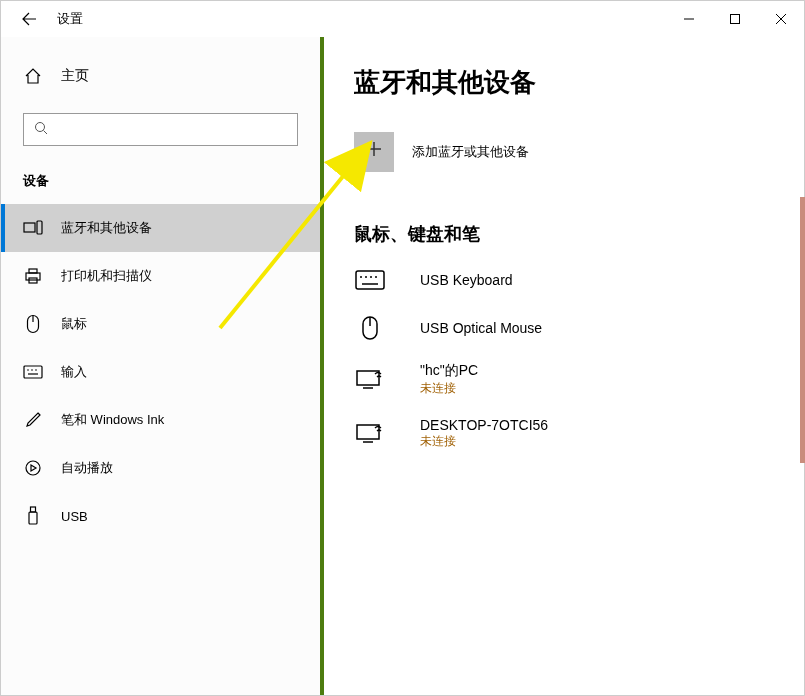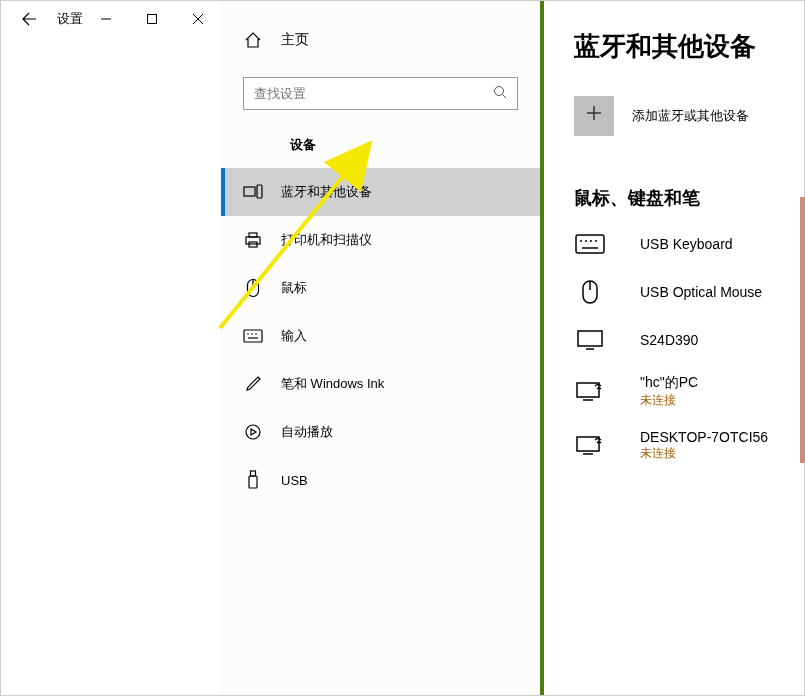--- a/index.html
+++ b/index.html
@@ -12,21 +12,21 @@
     height: 696px;
     overflow: hidden;
     position: relative;
   }
   .window {
     width: 805px;
     height: 696px;
     background: #fff;
     border: 1px solid #ccc;
     display: flex;
-    flex-direction: row;
+    flex-direction: column;
   }
   .titlebar {
     height: 36px;
     display: flex;
     align-items: center;
     justify-content: space-between;
     padding: 0 0 0 8px;
   }
   .titlebar-left {
     display: flex;
@@ -87,21 +87,20 @@
     border: none;
     outline: none;
     font-size: 13px;
     font-family: inherit;
     background: transparent;
   }
   .sidebar-section-title {
     font-weight: bold;
     font-size: 13px;
     padding: 12px 22px 14px 22px;
-    margin-left: 47px;
   }
   .nav-item {
     display: flex;
     align-items: center;
     gap: 18px;
     padding: 14px 22px;
     font-size: 13px;
     cursor: default;
   }
   .nav-item.selected {
@@ -224,21 +223,20 @@
       <div class="home-link">
         <span class="nav-icon">
           <svg width="18" height="18" viewBox="0 0 18 18">
               <path d="M2 9 L9 2 L16 9 M4 8 V16 H14 V8" stroke="#000" stroke-width="1.2" fill="none"></path>
             </svg>
         </span>
         <span>主页</span>
       </div>
 
       <div class="search-box">
-        <input type="text" placeholder="查找设置" style="">
         <span>
           <svg width="14" height="14" viewBox="0 0 14 14">
               <circle cx="6" cy="6" r="4.5" stroke="#555" stroke-width="1" fill="none"></circle>
               <line x1="9.5" y1="9.5" x2="13" y2="13" stroke="#555" stroke-width="1"></line>
             </svg>
         </span>
       </div>
 
       <div class="sidebar-section-title">设备</div>
 
@@ -353,31 +351,20 @@
             <svg width="18" height="26" viewBox="0 0 18 26">
                 <rect x="2" y="2" width="14" height="22" rx="7" stroke="#000" stroke-width="1.5" fill="none"></rect>
                 <line x1="9" y1="2" x2="9" y2="11" stroke="#000" stroke-width="1.5"></line>
               </svg>
           </span>
           <div class="device-text">
               <span class="device-name">USB Optical Mouse</span>
             </div>
         </div>
 
-        <div class="device-item">
-          <span class="device-icon">
-            <svg width="28" height="22" viewBox="0 0 28 22">
-                <rect x="2" y="2" width="24" height="15" stroke="#000" stroke-width="1.5" fill="none"></rect>
-                <line x1="10" y1="20" x2="18" y2="20" stroke="#000" stroke-width="1.5"></line>
-              </svg>
-          </span>
-          <div class="device-text">
-              <span class="device-name">S24D390</span>
-            </div>
-        </div>
 
         <div class="device-item">
           <span class="device-icon">
             <svg width="30" height="22" viewBox="0 0 30 22">
                 <rect x="2" y="2" width="22" height="14" stroke="#000" stroke-width="1.5" fill="none"></rect>
                 <line x1="8" y1="19" x2="18" y2="19" stroke="#000" stroke-width="1.5"></line>
                 <path d="M20 5 Q23 2 26 5 M22 8 Q24 6 26 8" stroke="#000" stroke-width="1.3" fill="none"></path>
               </svg>
           </span>
           <div class="device-text">

